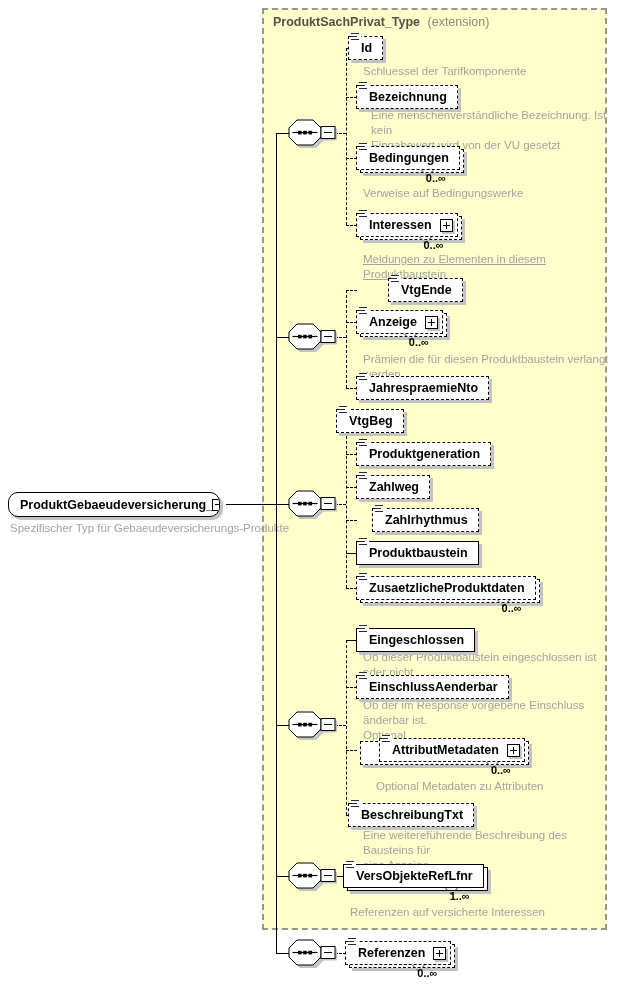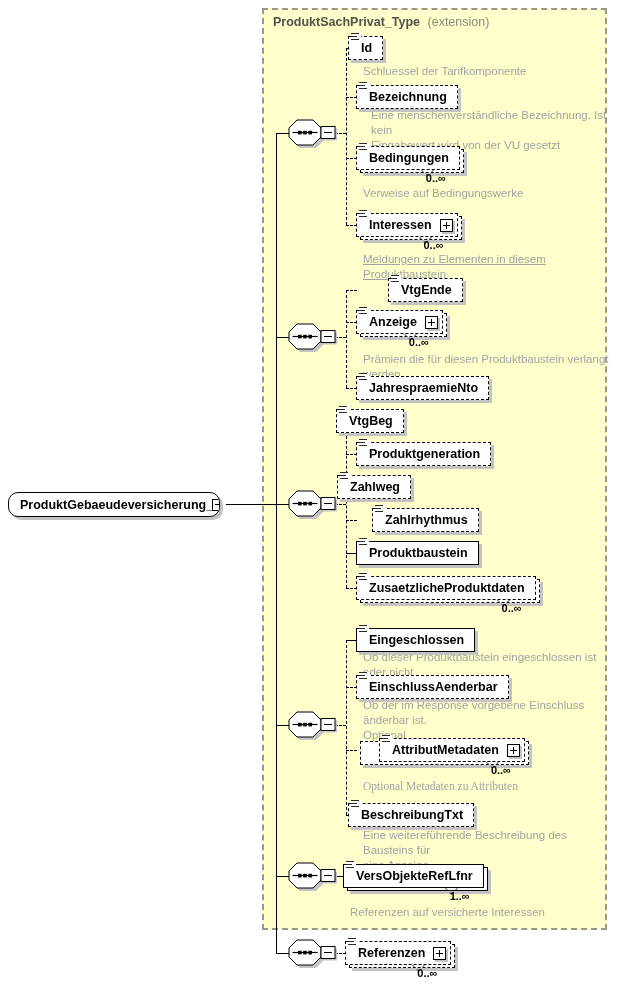--- a/index.html
+++ b/index.html
@@ -91,20 +91,21 @@
       <span class="s">(extension)</span>
     </div>
   </div>
 
   <div class="root-node">
     <div class="root-box">
       <span>ProduktGebaeudeversicherung_T...</span>
       <span class="minusbox"></span>
     </div>
   </div>
+  <div class="ann" style="left:10px; top:521px;">Spezifischer Typ für Gebaeudeversicherungs-Produkte</div>
 
   <div id="layer">
       <div class="vl" style="left: 276px; top: 133px; height: 820px;"></div>
       <div class="hl" style="left: 226px; top: 504px; width: 64px;"></div>
       <div class="hl" style="left: 276px; top: 133px; width: 14px;"></div>
       <div class="hl dash" style="left: 335px; top: 133px; width: 11px;"></div>
       <div class="vl dash" style="left: 346px; top: 48px; height: 177px;"></div>
       <div class="hl dash" style="left: 346px; top: 48px; width: 11px;"></div>
       <div class="hl dash" style="left: 346px; top: 97px; width: 11px;"></div>
       <div class="hl dash" style="left: 346px; top: 158px; width: 11px;"></div>
@@ -221,21 +222,21 @@
           <span class="lines-icon"></span>
           <span>VtgBeg</span>
         </div>
       </div>
       <div class="node" style="left: 356px; top: 442px;">
         <div class="ebox opt shadow">
           <span class="lines-icon"></span>
           <span>Produktgeneration</span>
         </div>
       </div>
-      <div class="node" style="left: 337px; top: 475px;">
+      <div class="node" style="left: 356px; top: 475px;">
         <div class="ebox opt shadow">
           <span class="lines-icon"></span>
           <span>Zahlweg</span>
         </div>
       </div>
       <div class="node" style="left: 372px; top: 508px;">
         <div class="ebox opt shadow">
           <span class="lines-icon"></span>
           <span>Zahlrhythmus</span>
         </div>
@@ -291,21 +292,21 @@
       <div class="node" style="left: 356px; top: 738px; padding-left: 23px;">
         <div class="stack opt"></div>
         <div class="ebox opt">
           <span class="lines-icon"></span>
           <span>AttributMetadaten</span>
           <span class="plus"></span>
         </div>
         <div class="tail"></div>
         <div class="card">0..∞</div>
       </div>
-      <div class="ann" style="left: 363px; top: 779px; font-family: Liberation Serif, serif;">Optional Metadaten zu Attributen</div>
+      <div class="ann" style="left: 376px; top: 779px;">Optional Metadaten zu Attributen</div>
       <div class="node" style="left: 348px; top: 803px;">
         <div class="ebox opt shadow">
           <span class="lines-icon"></span>
           <span>BeschreibungTxt</span>
         </div>
       </div>
       <div class="ann" style="left: 363px; top: 828px;">Eine weitereführende Beschreibung des Bausteins für
 eine Anzeige.</div>
       <div class="hl" style="left: 276px; top: 876px; width: 14px;"></div>
       <div class="hl" style="left: 335px; top: 876px; width: 9px;"></div>

